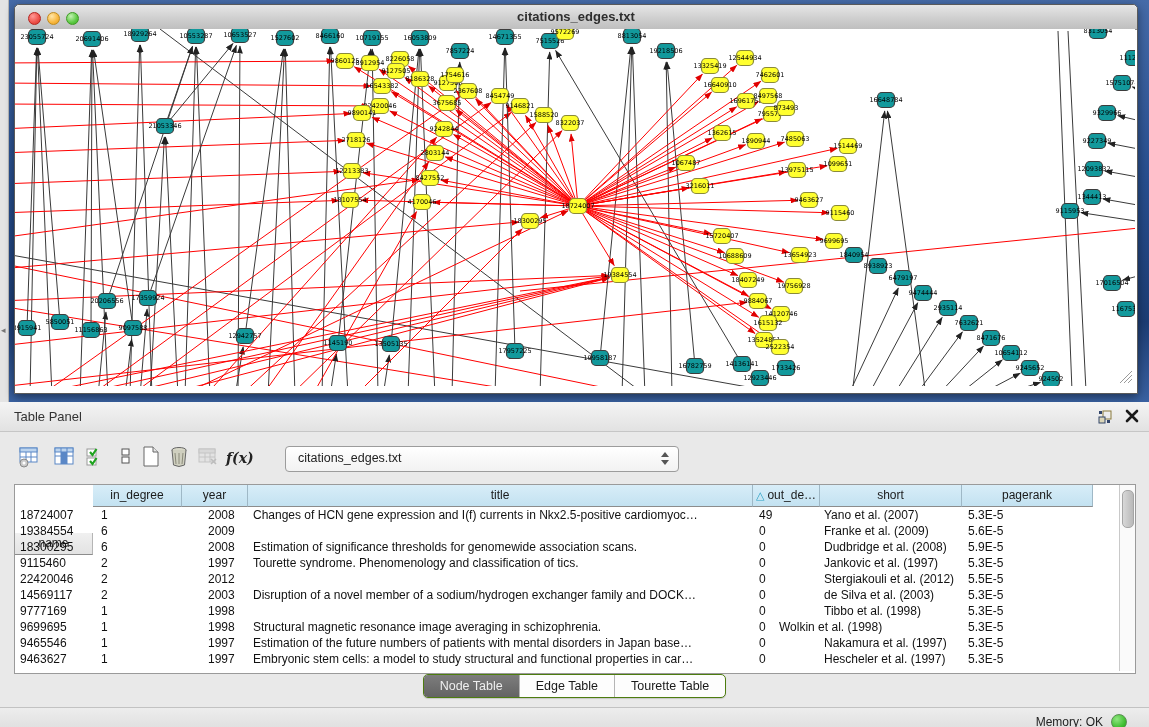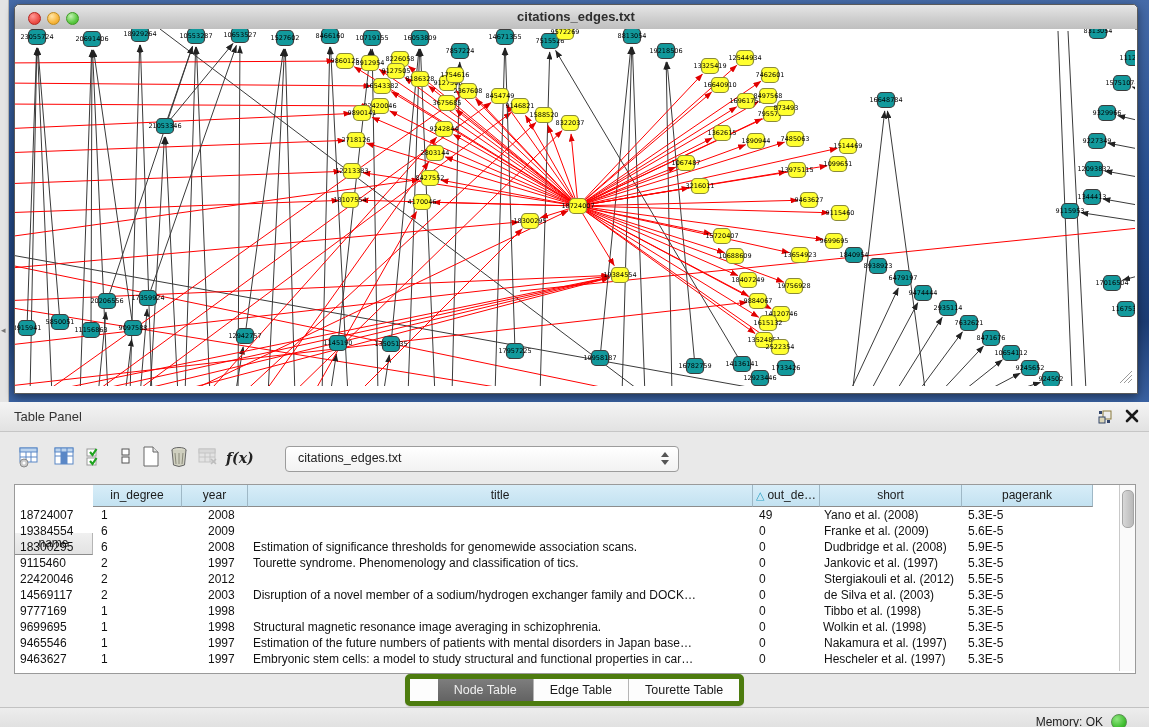--- a/index.html
+++ b/index.html
@@ -38,21 +38,21 @@
   .th{position:absolute;top:0;height:21px;background:linear-gradient(180deg,#d8edf8,#c3e2f1);border-right:1px solid #9fb8c6;border-bottom:1px solid #8c8c8c;
       font-size:12px;color:#1a1a1a;text-align:center;line-height:21px;cursor:pointer;overflow:hidden;white-space:nowrap;}
   .th.first{background:linear-gradient(180deg,#f0f0f0,#e3e3e3);border-right:1px solid #b5b5b5;margin-top:48px;}
   .sort-tri{color:#2aa0c4;font-size:11px;padding-right:3px;}
   #tbody{left:0;top:22px;width:1104px;}
   .tr{position:relative;height:16px;white-space:nowrap;}
   .td{position:absolute;top:0;height:16px;font-size:12px;color:#111;line-height:16px;overflow:hidden;white-space:nowrap;}
   #vscroll{right:0;top:0;width:15px;height:186px;background:#fafafa;border-left:1px solid #c9c9c9;}
   #vthumb{left:2px;top:5px;width:10px;height:36px;border-radius:5px;background:linear-gradient(90deg,#d8d8d8,#b9b9b9);border:1px solid #a5a5a5;cursor:grab;}
   #tabs{left:0;top:272px;width:1149px;height:24px;text-align:center;}
-  #tabgroup{display:inline-flex;border:5px solid #4d7c0f;border-radius:5px;overflow:hidden;background:#fdfdfd;box-shadow:0 1px 1px rgba(0,0,0,.15);padding-left:28px;}
+  #tabgroup{display:inline-flex;border:1px solid #4d7c0f;border-radius:5px;overflow:hidden;background:#fdfdfd;box-shadow:0 1px 1px rgba(0,0,0,.15);}
   .tab{padding:3px 16px;font-size:12.5px;color:#1a1a1a;border-right:1px solid #b5b5b5;cursor:pointer;line-height:16px;}
   .tab:last-child{border-right:none;}
   .tab.sel{background:linear-gradient(180deg,#7d7d7d,#636363);color:#efefef;}
   #statusbar{left:0;top:305px;width:1149px;height:27px;background:linear-gradient(180deg,#ededed,#dcdcdc);border-top:1px solid #c2c2c2;text-align:right;}
   #memory{right:46px;top:7px;font-size:12px;color:#222;}
   #memdot{right:22px;top:6px;width:14px;height:14px;border-radius:50%;background:radial-gradient(circle at 35% 30%,#8fe77f,#3dbc2e 65%,#2f9e23);border:1px solid #5a8f52;}
 </style>
 </head>
 <body>
 
@@ -757,22 +757,23 @@
           <div class="th" style="left:233px;width:504px"><span>title</span></div>
           <div class="th" style="left:738px;width:66px"><span class="sort-tri">△</span><span>out_de…</span></div>
           <div class="th" style="left:805px;width:141px"><span>short</span></div>
           <div class="th" style="left:947px;width:130px"><span>pagerank</span></div>
         </div>
       <div id="tbody" class="abs">
           <div class="tr">
             <div class="td" style="left:5px;width:71px">18724007</div>
             <div class="td" style="left:86px;width:79px">1</div>
             <div class="td" style="left:193px;width:38px">2008</div>
+            <div class="td" style="left:238px;width:498px">Changes of HCN gene expression and I(f) currents in Nkx2.5-positive cardiomyoc…</div>
             <div class="td" style="left:744px;width:59px">49</div>
-            <div class="td" style="left:809px;width:136px">Yano et al. (2008)</div>
+            <div class="td" style="left:809px;width:136px">Yano et al. (2007)</div>
             <div class="td" style="left:953px;width:123px">5.3E-5</div>
           </div>
           <div class="tr">
             <div class="td" style="left:5px;width:71px">19384554</div>
             <div class="td" style="left:86px;width:79px">6</div>
             <div class="td" style="left:193px;width:38px">2009</div>
             <div class="td" style="left:744px;width:59px">0</div>
             <div class="td" style="left:809px;width:136px">Franke et al. (2009)</div>
             <div class="td" style="left:953px;width:123px">5.6E-5</div>
           </div>
@@ -818,21 +819,21 @@
             <div class="td" style="left:744px;width:59px">0</div>
             <div class="td" style="left:809px;width:136px">Tibbo et al. (1998)</div>
             <div class="td" style="left:953px;width:123px">5.3E-5</div>
           </div>
           <div class="tr">
             <div class="td" style="left:5px;width:71px">9699695</div>
             <div class="td" style="left:86px;width:79px">1</div>
             <div class="td" style="left:193px;width:38px">1998</div>
             <div class="td" style="left:238px;width:498px">Structural magnetic resonance image averaging in schizophrenia.</div>
             <div class="td" style="left:744px;width:59px">0</div>
-            <div class="td" style="left:808px;width:136px">Wolkin et al. (1998)</div>
+            <div class="td" style="left:764px;width:136px">Wolkin et al. (1998)</div>
             <div class="td" style="left:953px;width:123px">5.3E-5</div>
           </div>
           <div class="tr">
             <div class="td" style="left:5px;width:71px">9465546</div>
             <div class="td" style="left:86px;width:79px">1</div>
             <div class="td" style="left:193px;width:38px">1997</div>
             <div class="td" style="left:238px;width:498px">Estimation of the future numbers of patients with mental disorders in Japan base…</div>
             <div class="td" style="left:744px;width:59px">0</div>
             <div class="td" style="left:809px;width:136px">Nakamura et al. (1997)</div>
             <div class="td" style="left:953px;width:123px">5.3E-5</div>

